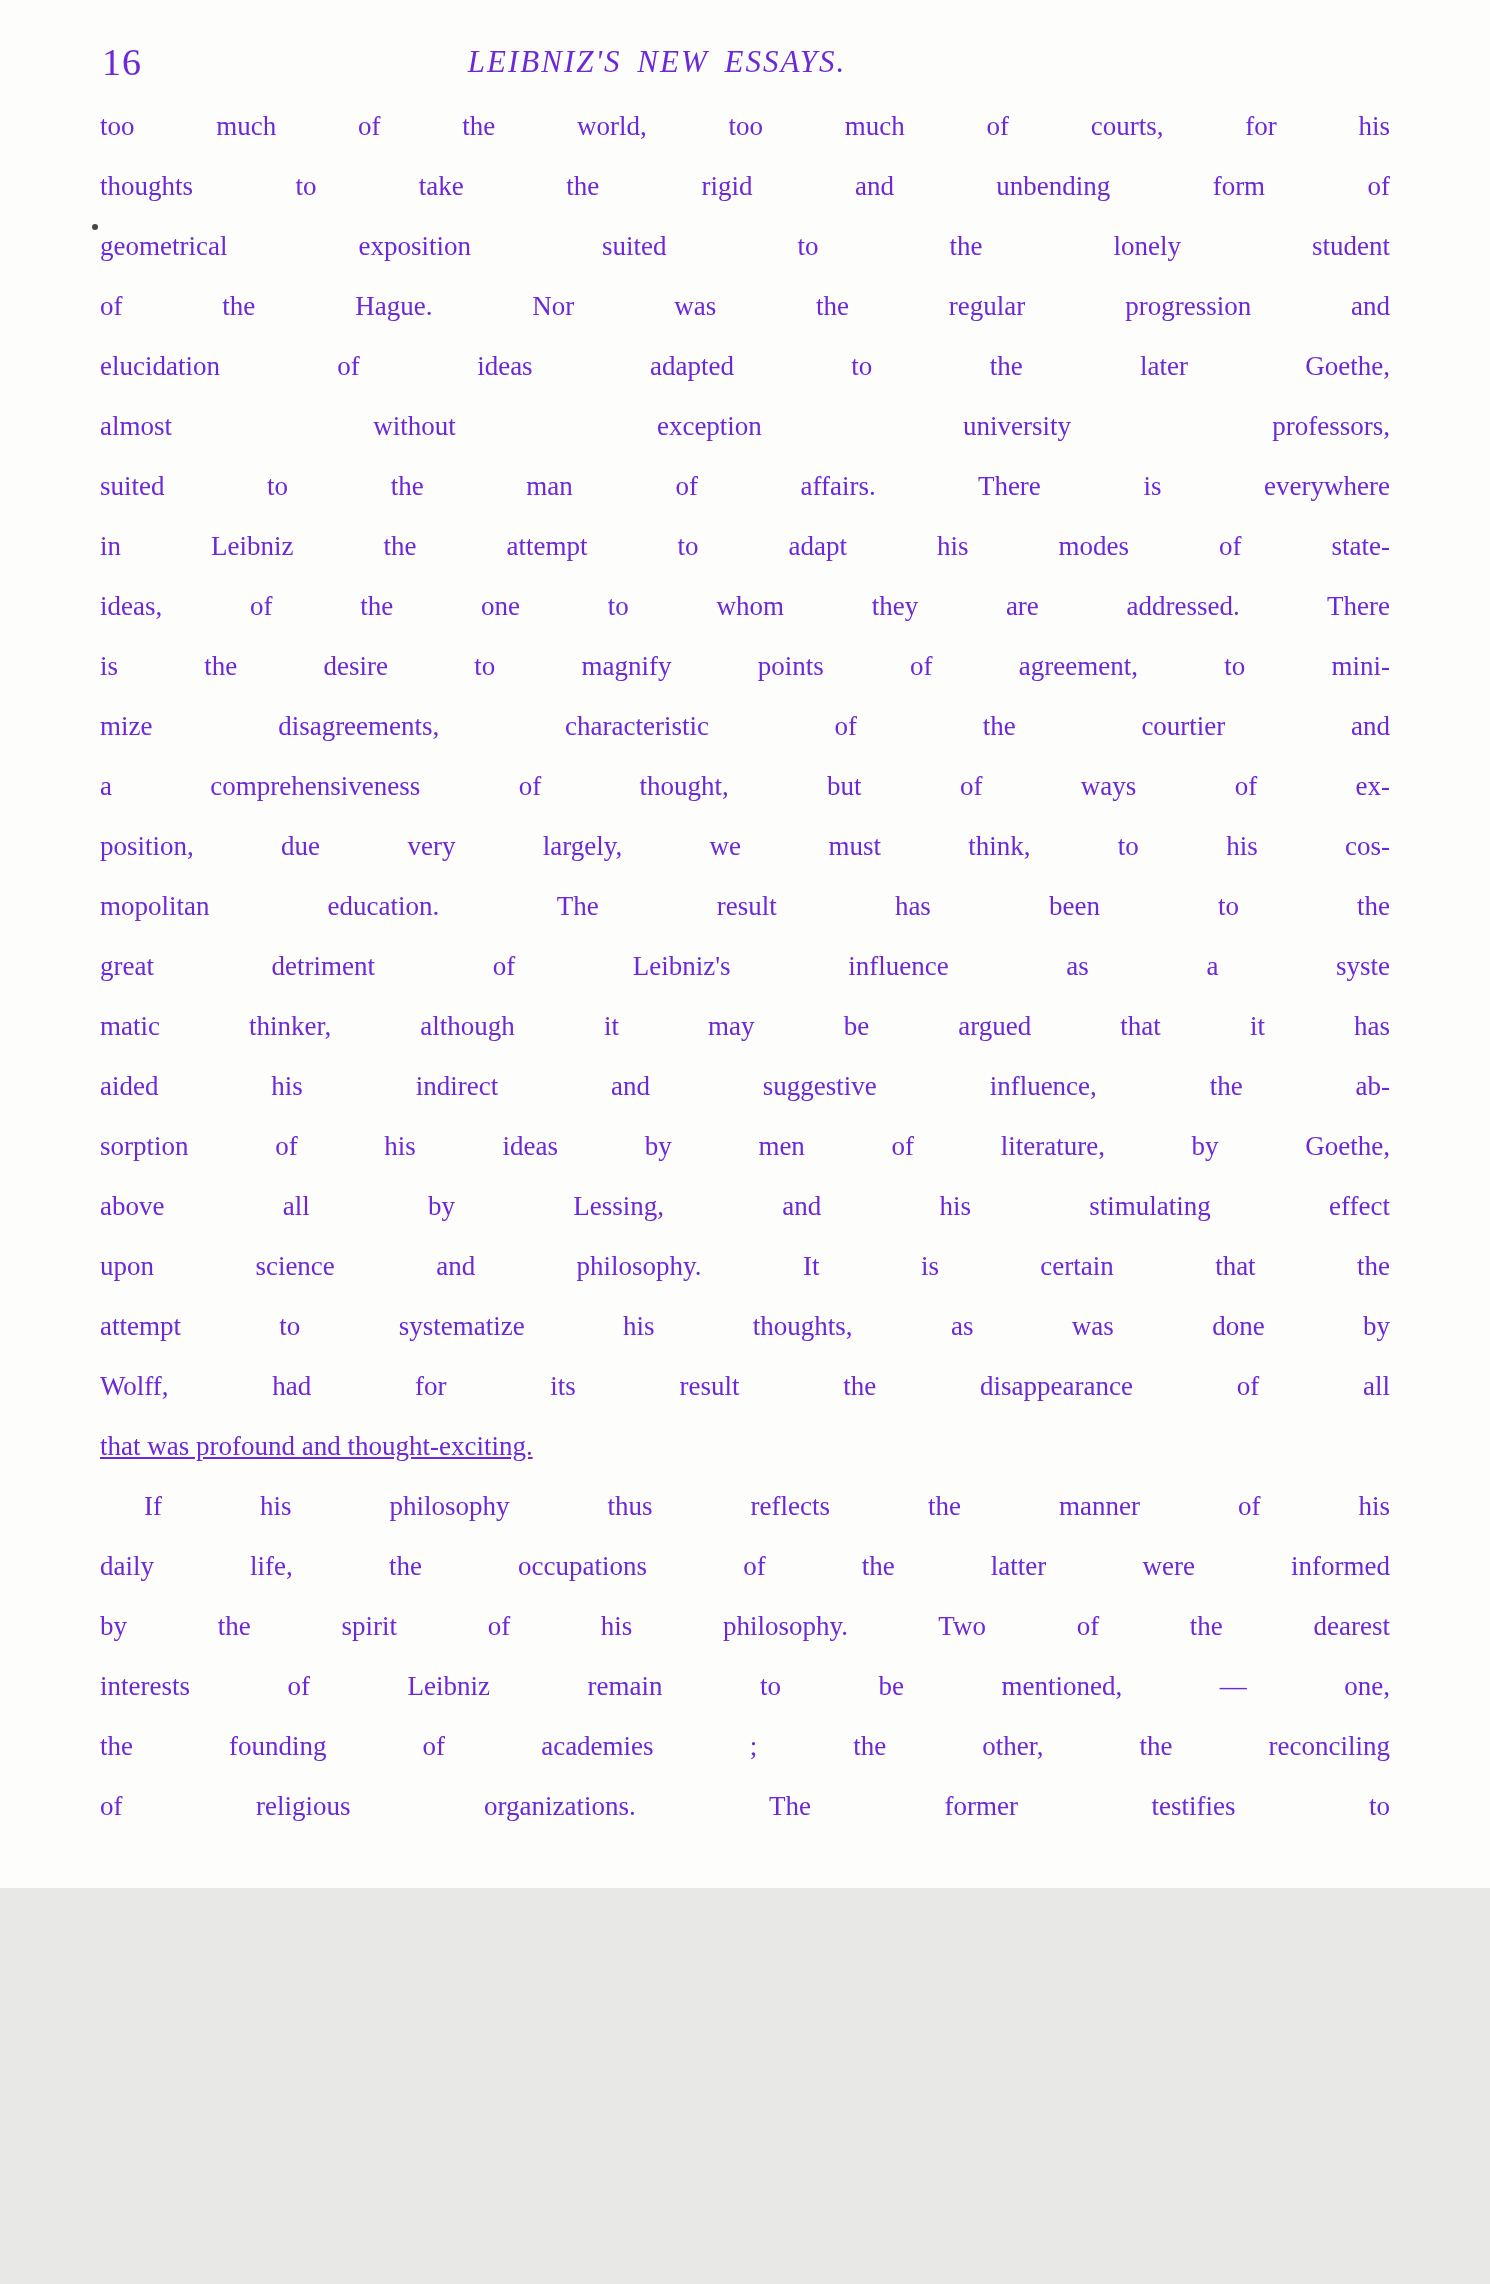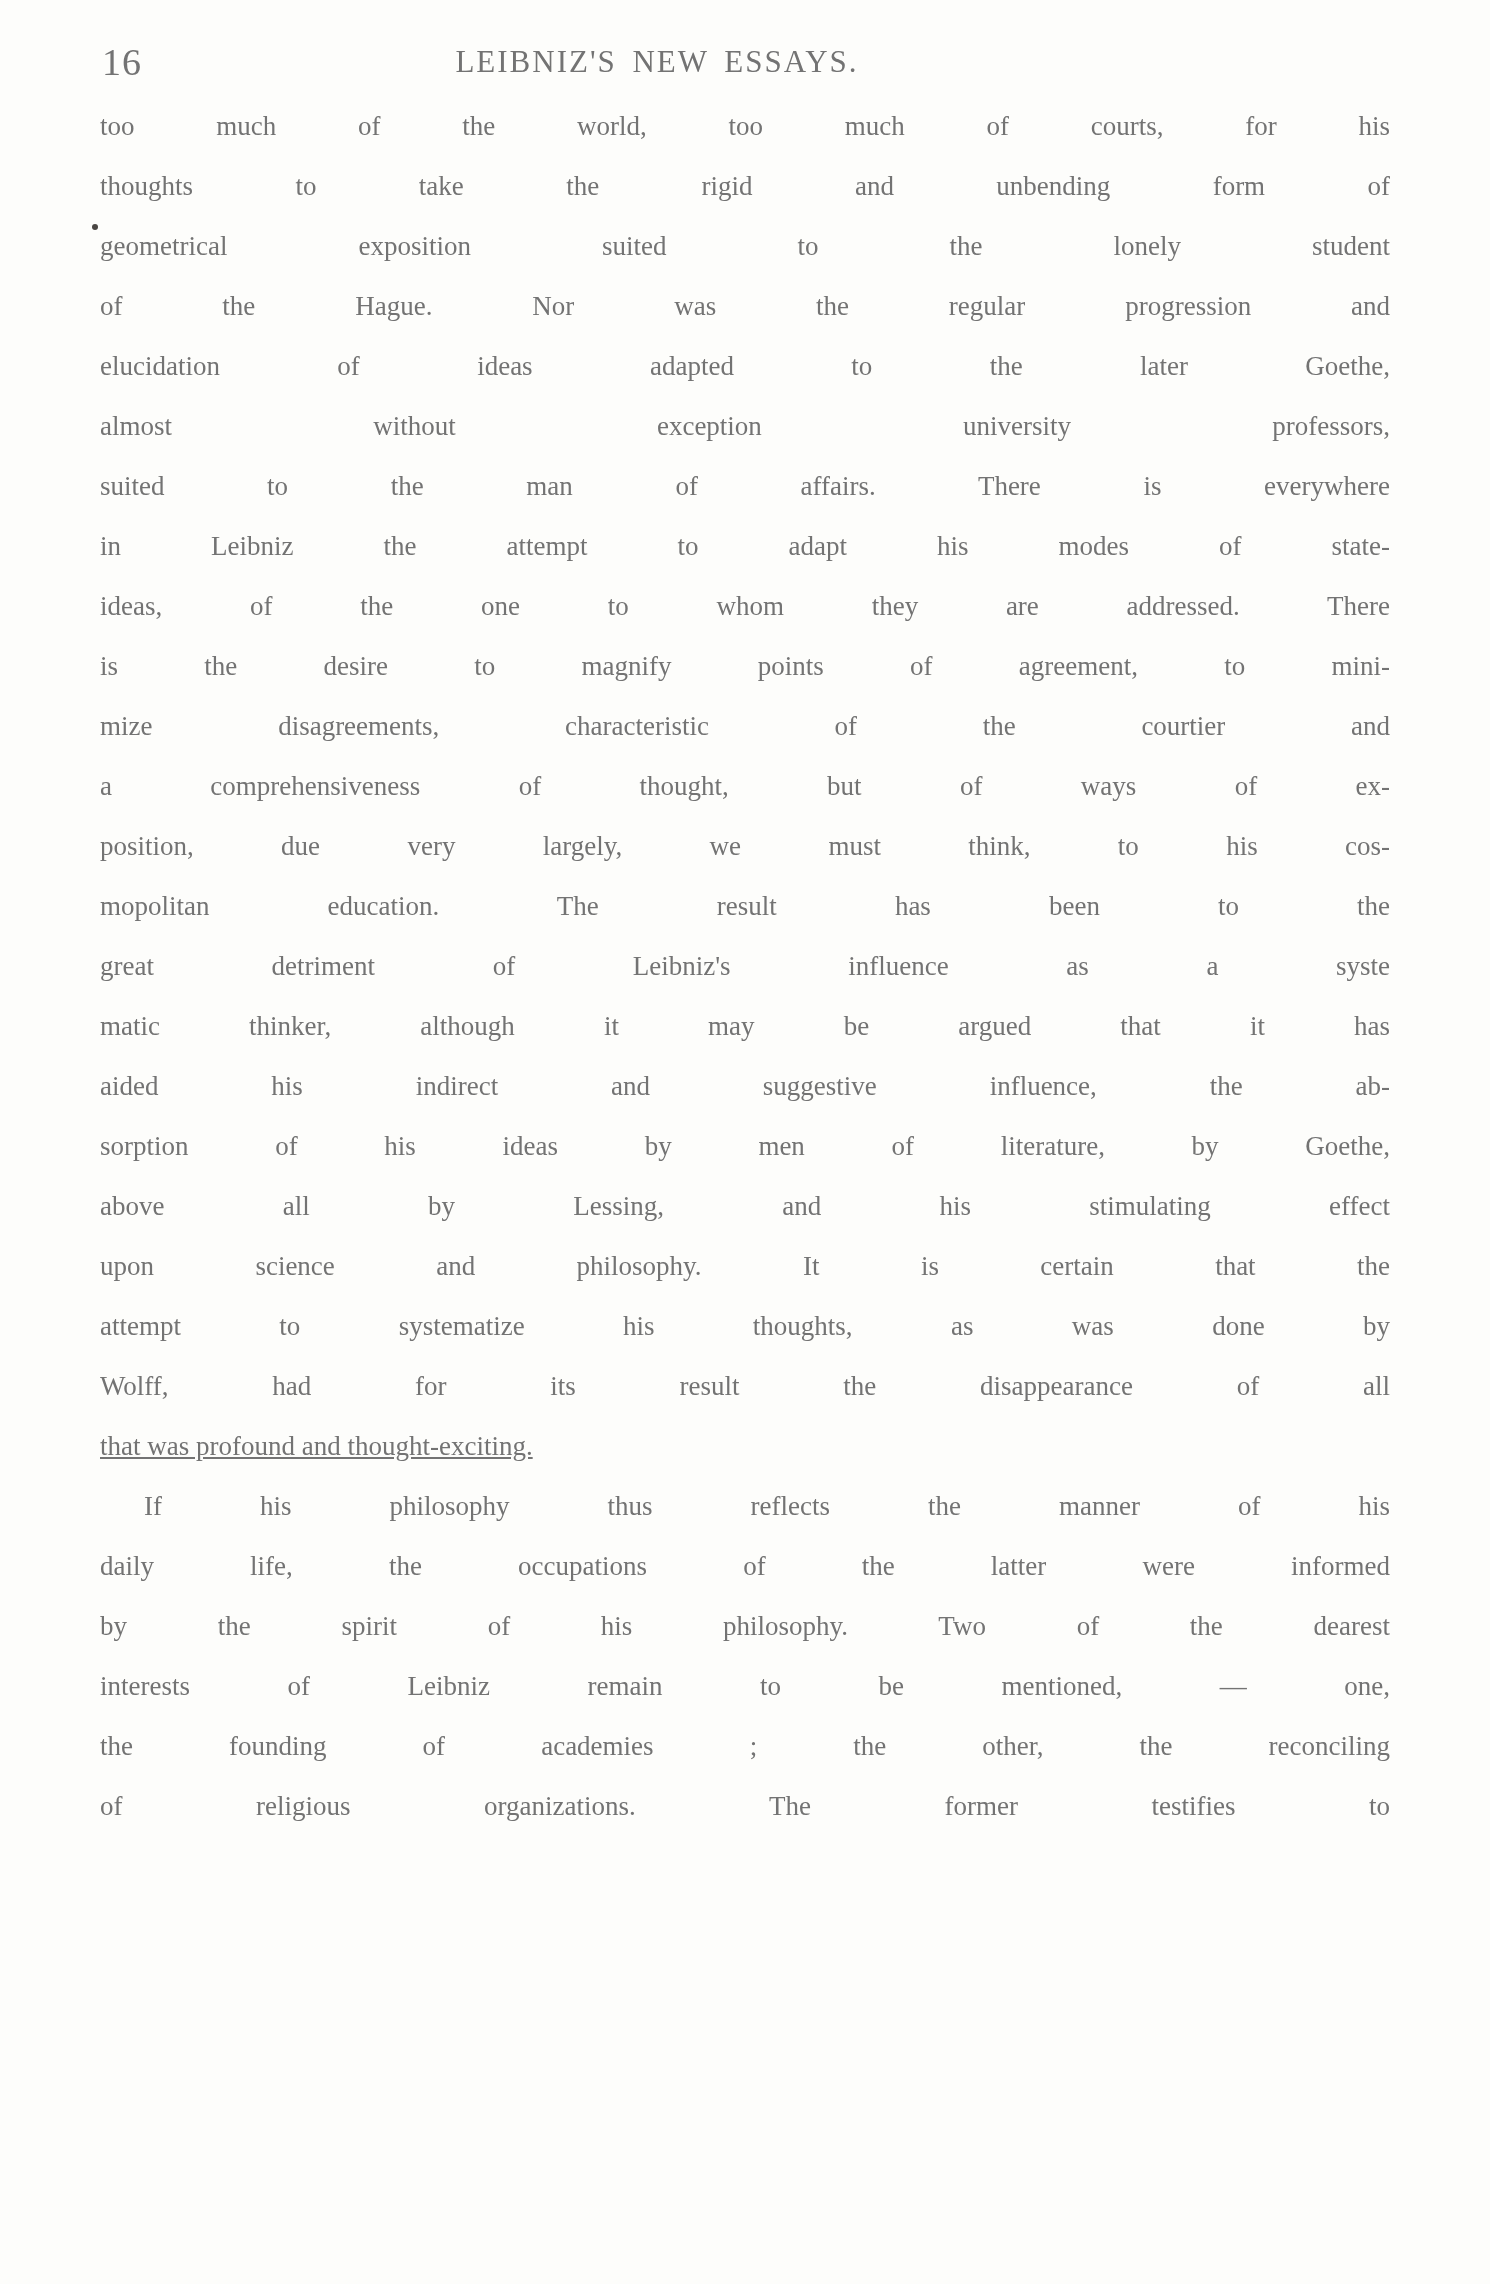--- a/index.html
+++ b/index.html
@@ -3,24 +3,24 @@
 <meta charset="utf-8">
 <style>
   html, body {
     margin: 0;
     padding: 0;
     background: #e8e8e6;
   }
   .page {
     position: relative;
     width: 1490px;
-    height: 2284px;
+    height: 1888px;
     margin: 0 auto;
     background: #fdfdfb;
-    color: #737373;
+    color: #6d28d9;
     font-family: "Liberation Serif", "DejaVu Serif", serif;
     overflow: hidden;
   }
   .header-row {
     position: absolute;
     top: 40px;
     left: 100px;
     right: 100px;
     height: 48px;
   }
@@ -34,20 +34,21 @@
   .running-title {
     position: absolute;
     left: 0;
     right: 0;
     top: 4px;
     text-align: center;
     transform: translateX(-88px);
     font-size: 31px;
     letter-spacing: 2px;
     word-spacing: 6px;
+    font-style: italic;
   }
   .body-text {
     position: absolute;
     top: 96px;
     left: 100px;
     width: 1290px;
   }
   .paragraph {
     margin: 0;
   }

